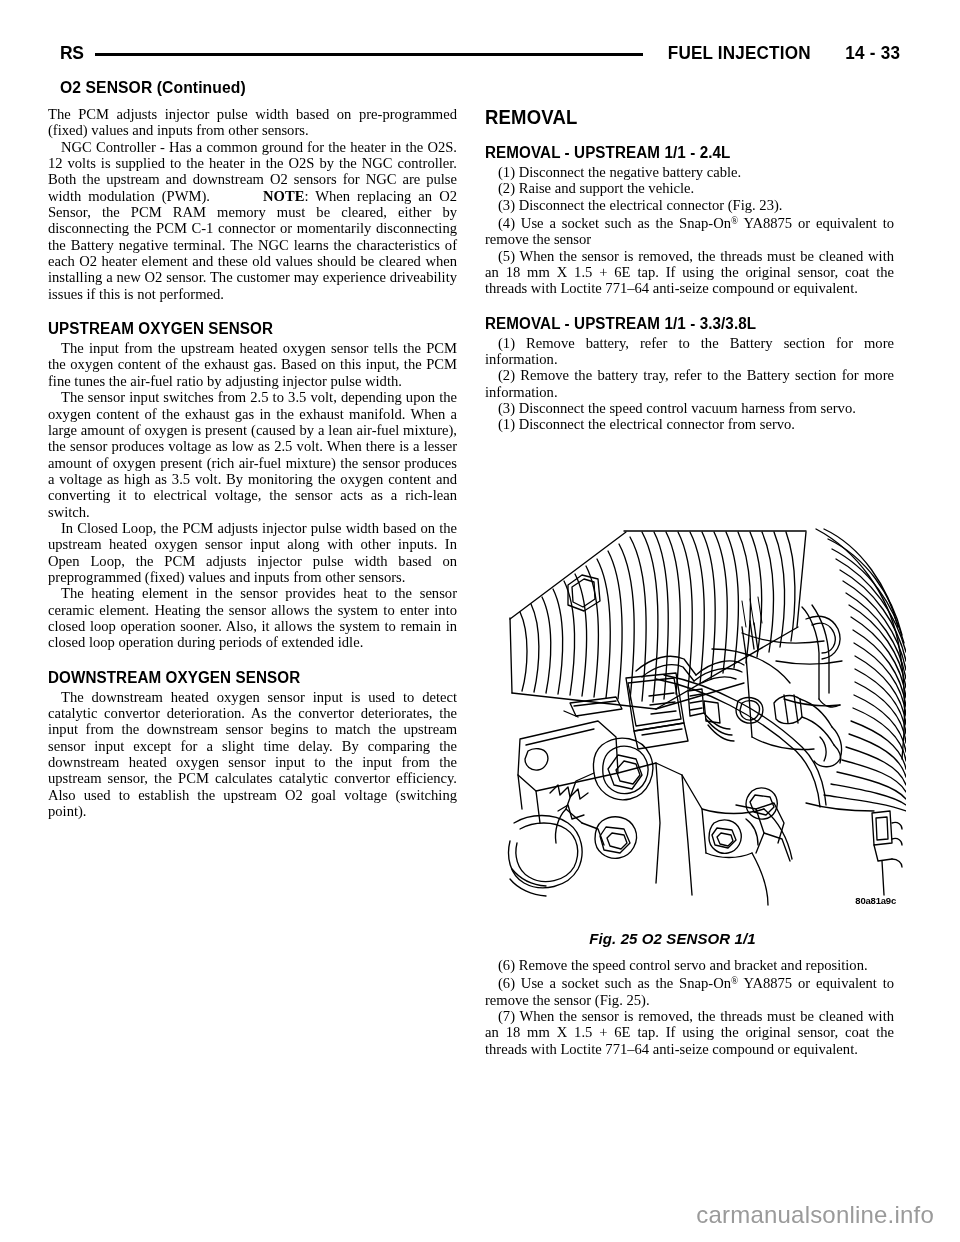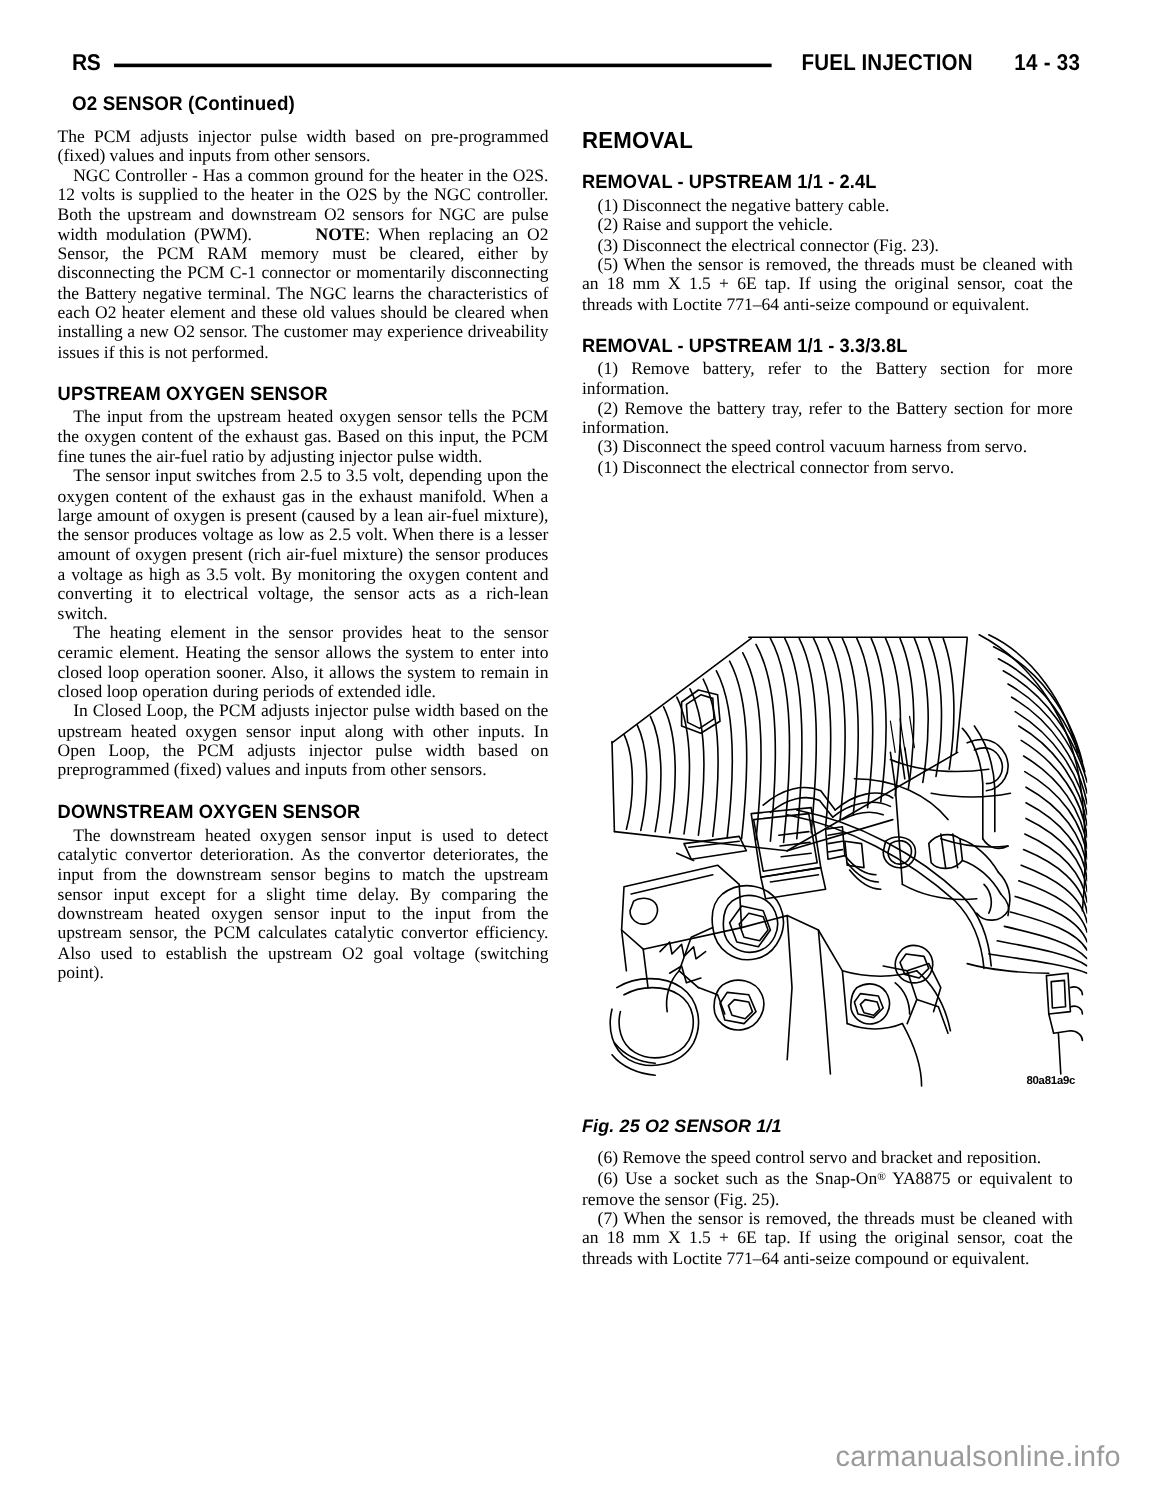--- a/index.html
+++ b/index.html
@@ -151,24 +151,24 @@
     bottom: 2px;
     font-family: "Liberation Sans", sans-serif;
     font-weight: bold;
     font-size: 9.5px;
     letter-spacing: -0.2px;
     color: #000;
   }
 
   .fig-caption {
     position: absolute;
-    left: 485px;
+    left: 468px;
     top: 930px;
     width: 409px;
-    text-align: left;
+    text-align: center;
     font-family: "Liberation Sans", sans-serif;
     font-weight: bold;
     font-style: italic;
     font-size: 15px;
     letter-spacing: 0.1px;
   }
 
   .col-right-bottom {
     position: absolute;
     left: 485px;
@@ -207,41 +207,42 @@
     <p class="body">The PCM adjusts injector pulse width based on pre-programmed (fixed) values and inputs from other sensors.</p>
 
     <p class="body indent"><span>NGC Controller - Has a common ground for the heater in the O2S. 12 volts is supplied to the heater in the O2S by the NGC controller. Both the upstream and downstream O2 sensors for NGC are pulse width modulation (PWM). </span><span class="bold">NOTE</span><span>: When replacing an O2 Sensor, the PCM RAM memory must be cleared, either by disconnecting the PCM C-1 connector or momentarily disconnecting the Battery negative terminal. The NGC learns the characteristics of each O2 heater element and these old values should be cleared when installing a new O2 sensor. The customer may experience driveability issues if this is not performed.</span></p>
 
     <div class="sp-before-head"></div>
     <h2 class="section-head">UPSTREAM OXYGEN SENSOR</h2>
     <div class="sp-after-head"></div>
 
     <p class="body indent">The input from the upstream heated oxygen sensor tells the PCM the oxygen content of the exhaust gas. Based on this input, the PCM fine tunes the air-fuel ratio by adjusting injector pulse width.</p>
     <p class="body indent">The sensor input switches from 2.5 to 3.5 volt, depending upon the oxygen content of the exhaust gas in the exhaust manifold. When a large amount of oxygen is present (caused by a lean air-fuel mixture), the sensor produces voltage as low as 2.5 volt. When there is a lesser amount of oxygen present (rich air-fuel mixture) the sensor produces a voltage as high as 3.5 volt. By monitoring the oxygen content and converting it to electrical voltage, the sensor acts as a rich-lean switch.</p>
+    <p class="body indent">In Closed Loop, the PCM adjusts injector pulse width based on the upstream heated oxygen sensor input along with other inputs. In Open Loop, the PCM adjusts injector pulse width based on preprogrammed (fixed) values and inputs from other sensors.</p>
     <p class="body indent">The heating element in the sensor provides heat to the sensor ceramic element. Heating the sensor allows the system to enter into closed loop operation sooner. Also, it allows the system to remain in closed loop operation during periods of extended idle.</p>
-    <p class="body indent">In Closed Loop, the PCM adjusts injector pulse width based on the upstream heated oxygen sensor input along with other inputs. In Open Loop, the PCM adjusts injector pulse width based on preprogrammed (fixed) values and inputs from other sensors.</p>
 
     <div class="sp-before-head"></div>
     <h2 class="section-head">DOWNSTREAM OXYGEN SENSOR</h2>
     <div class="sp-after-head"></div>
 
     <p class="body indent">The downstream heated oxygen sensor input is used to detect catalytic convertor deterioration. As the convertor deteriorates, the input from the downstream sensor begins to match the upstream sensor input except for a slight time delay. By comparing the downstream heated oxygen sensor input to the input from the upstream sensor, the PCM calculates catalytic convertor efficiency. Also used to establish the upstream O2 goal voltage (switching point).</p>
   </div>
 
   <div class="col col-right">
 
     <h1 class="major-head">REMOVAL</h1>
 
     <div style="height:14px"></div>
     <h2 class="section-head">REMOVAL - UPSTREAM 1/1 - 2.4L</h2>
     <div class="sp-after-head"></div>
 
     <p class="body indent">(1) Disconnect the negative battery cable.</p>
     <p class="body indent">(2) Raise and support the vehicle.</p>
     <p class="body indent">(3) Disconnect the electrical connector (Fig. 23).</p>
+    <p class="body indent"><span>(4) Use a socket such as the Snap-On</span><span class="reg-mark">®</span><span> YA8875 or equivalent to remove the sensor</span></p>
     <p class="body indent">(5) When the sensor is removed, the threads must be cleaned with an 18 mm X 1.5 + 6E tap. If using the original sensor, coat the threads with Loctite 771–64 anti-seize compound or equivalent.</p>
 
     <div class="sp-before-head"></div>
     <h2 class="section-head">REMOVAL - UPSTREAM 1/1 - 3.3/3.8L</h2>
     <div class="sp-after-head"></div>
 
     <p class="body indent">(1) Remove battery, refer to the Battery section for more information.</p>
     <p class="body indent">(2) Remove the battery tray, refer to the Battery section for more information.</p>
     <p class="body indent">(3) Disconnect the speed control vacuum harness from servo.</p>
     <p class="body indent">(1) Disconnect the electrical connector from servo.</p>

